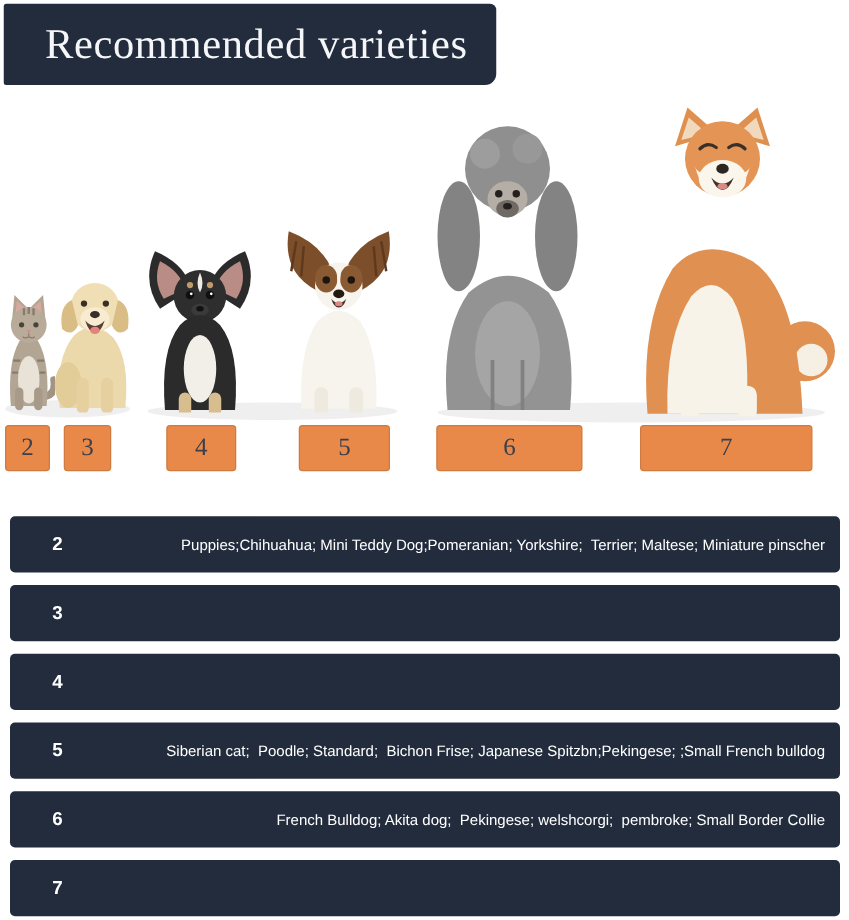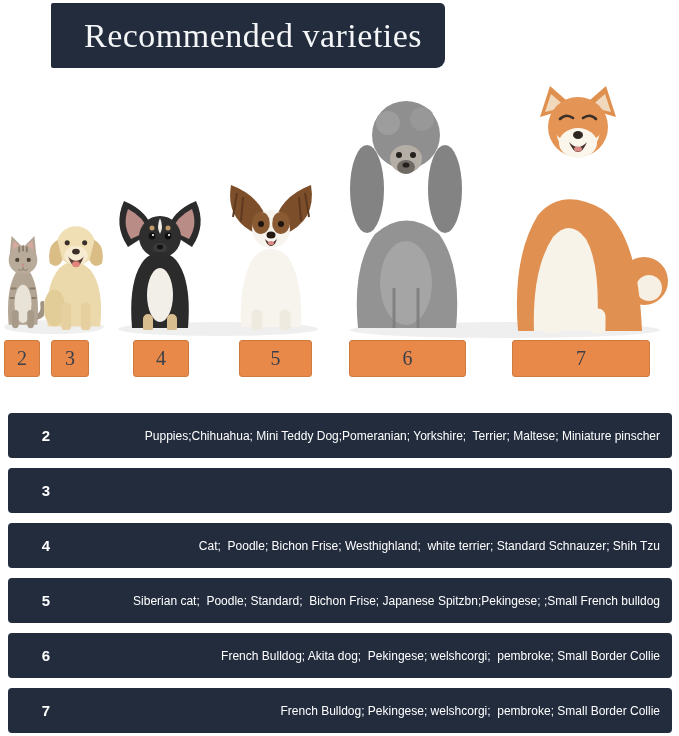--- a/index.html
+++ b/index.html
@@ -10,21 +10,21 @@
     overflow:hidden;
     font-family:"Liberation Sans", sans-serif;
   }
   
   .header-bar{
     position:absolute;left:3px;top:3px;
     width:394px;height:65px;
     background:#222c3d;
     border-radius:2px 5px 9px 2px;
     display:flex;align-items:center;
-    padding-left:33px;box-sizing:border-box;margin-left:48px;
+    padding-left:33px;box-sizing:border-box;
   }
   .header-bar .title{
     color:#f5f6f8;
     font-family:"Liberation Serif", serif;
     font-size:34px;
     letter-spacing:0.5px;
     white-space:nowrap;
   }
   
   .animal{position:absolute;}
@@ -191,28 +191,26 @@
 
   <div class="row" style="top:413px;">
     <span class="num">2</span>
     <span class="breeds">Puppies;Chihuahua; Mini Teddy Dog;Pomeranian; Yorkshire;  Terrier; Maltese; Miniature pinscher</span>
   </div>
   <div class="row" style="top:468px;">
     <span class="num">3</span>
   </div>
   <div class="row" style="top:523px;">
     <span class="num">4</span>
-    <span class="breeds">Cat;  Poodle; Bichon Frise; Westhighland;  white terrier; Standard Schnauzer; Shih Tzu</span>
   </div>
   <div class="row" style="top:578px;">
     <span class="num">5</span>
     <span class="breeds">Siberian cat;  Poodle; Standard;  Bichon Frise; Japanese Spitzbn;Pekingese; ;Small French bulldog</span>
   </div>
   <div class="row" style="top:633px;">
     <span class="num">6</span>
     <span class="breeds">French Bulldog; Akita dog;  Pekingese; welshcorgi;  pembroke; Small Border Collie</span>
   </div>
   <div class="row" style="top:688px;">
     <span class="num">7</span>
-    <span class="breeds">French Bulldog; Pekingese; welshcorgi;  pembroke; Small Border Collie</span>
   </div>
 
 </div>
 
 </body></html>

